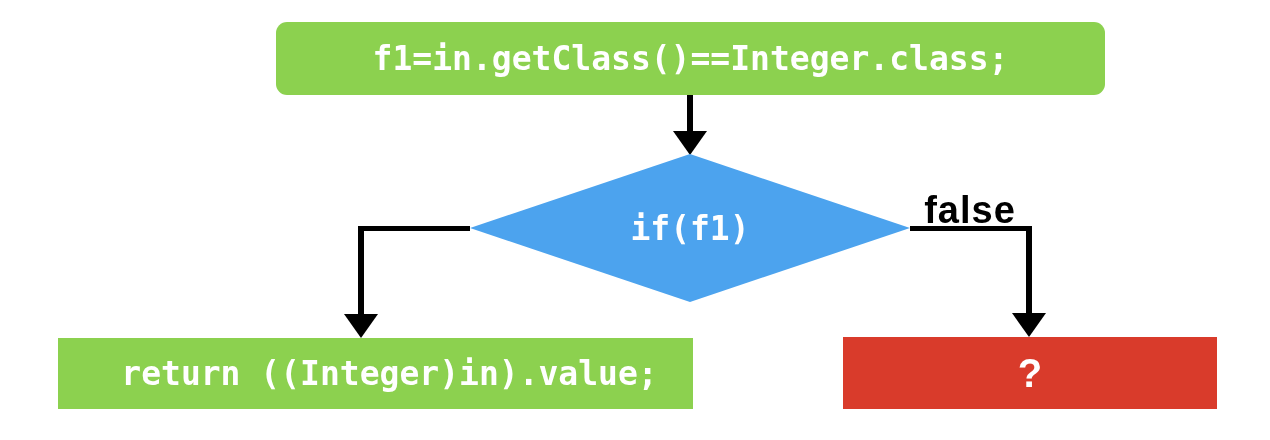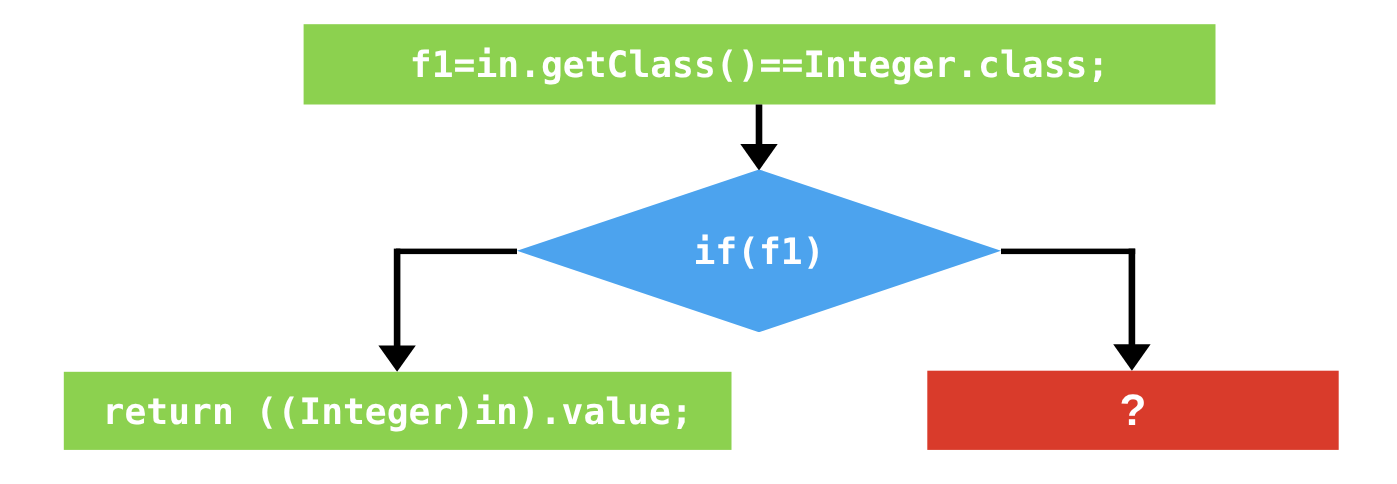--- a/index.html
+++ b/index.html
@@ -69,34 +69,35 @@
     line-height: 1;
   }
   .label-true  { left: 356px; top: 191px; width: 114px; }
   .label-false { left: 908px; top: 191px; width: 124px; }
 </style>
 </head>
 <body>
 
 <div class="stage">
 
-  <div class="box code top-box" style="background-color: rgb(140, 209, 79);">f1=in.getClass()==Integer.class;</div>
+  <div class="box code top-box" style="background-color: rgb(140, 209, 79); border-radius: 11px;">f1=in.getClass()==Integer.class;</div>
 
   <div class="vline v-top"></div>
   <div class="arrowhead h-top-ah"></div>
 
   <div class="diamond code" style="background-color: rgb(76, 163, 238);">
     <span>if(f1)</span>
   </div>
 
   <div class="hline h-true"></div>
   <div class="vline v-true"></div>
   <div class="arrowhead true-ah"></div>
 
+  <div class="branch-label label-false">false</div>
   <div class="hline h-false"></div>
   <div class="vline v-false"></div>
   <div class="arrowhead false-ah"></div>
 
-  <div class="box code true-box" style="background-color: rgb(140, 209, 79);">return ((Integer)in).value;</div>
+  <div class="box code true-box" style="background-color: rgb(140, 209, 79); padding-left: 28px;">return ((Integer)in).value;</div>
 
   <div class="box false-box" style="background-color: rgb(217, 59, 43);">?</div>
 
 </div>
 
 </body></html>

